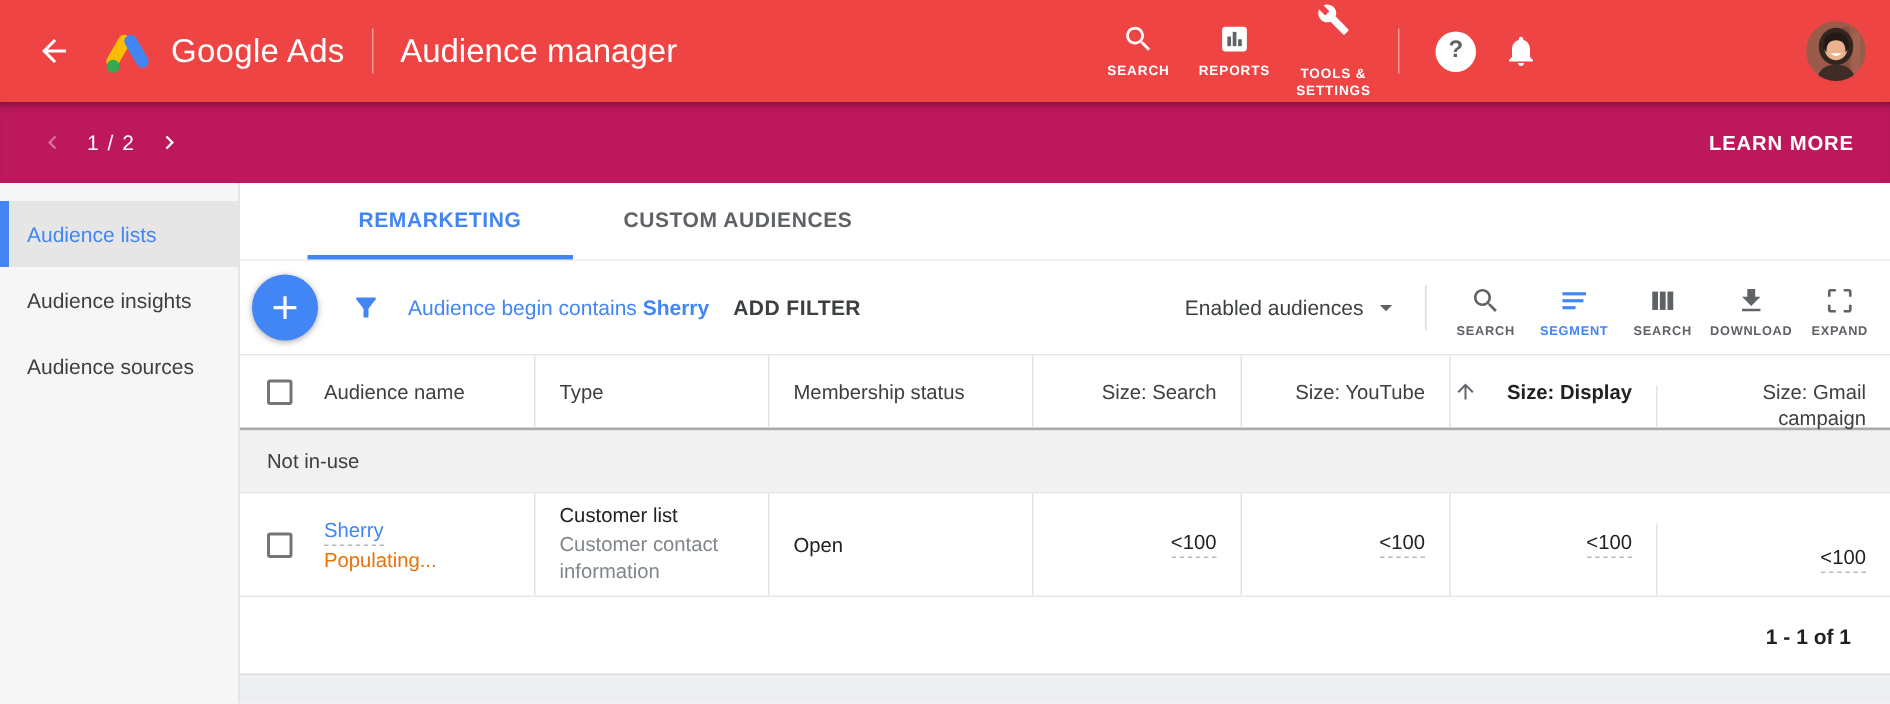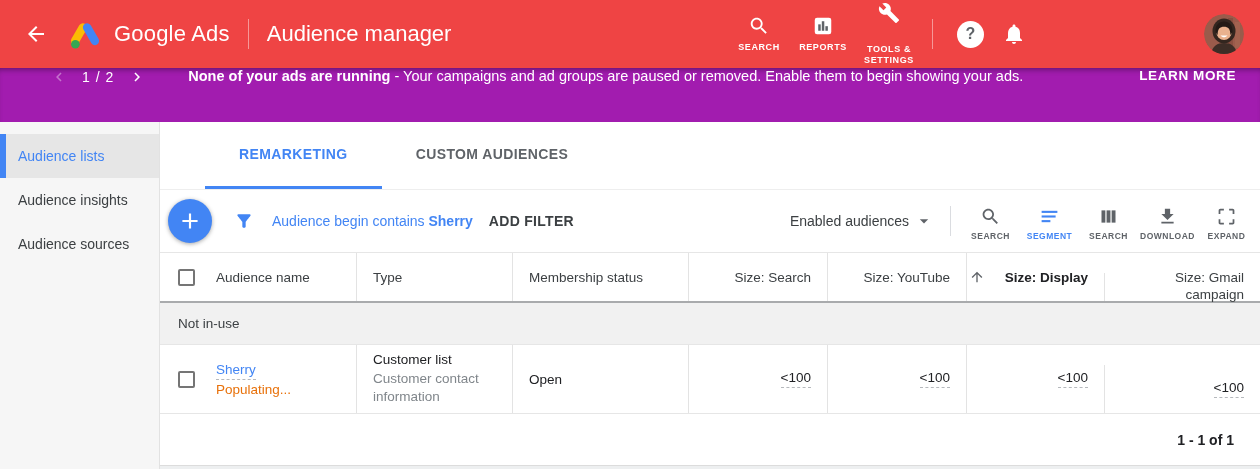--- a/index.html
+++ b/index.html
@@ -16,39 +16,39 @@
   .page-title { font-size:22px; color:#fff; white-space:nowrap; }
   .topbar-right { display:flex; align-items:center; margin-left:auto; margin-right:16px; }
   .nav-item { display:flex; flex-direction:column; align-items:center; justify-content:center; min-width:54px; margin:0 5px; cursor:pointer; }
   .nav-item .nav-label { font-size:9px; letter-spacing:.6px; margin-top:5px; text-align:center; line-height:1.25; font-weight:bold; }
   .nav-item.tools .nav-label { max-width:58px;margin-top:20px; }
   .help-circle { width:27px; height:27px; border-radius:50%; background:#fff; color:#5f6368; display:flex; align-items:center; justify-content:center; font-size:16px; font-weight:bold; cursor:pointer; margin:0 4px 0 14px; }
   .bell { margin:0 10px 0 14px; cursor:pointer; display:flex; }
   .avatar { width:40px; height:40px; border-radius:50%; overflow:hidden; margin-left:168px; cursor:pointer; flex:none; }
 
   
-  .banner { height:54px; background:#a21caf; display:flex; align-items:flex-start; color:#fff; box-shadow:inset 0 5px 6px -4px rgba(0,0,0,.45); position:relative; z-index:2;padding-left:24px; }
+  .banner { height:54px; background:#be185d; display:flex; align-items:center; color:#fff; box-shadow:inset 0 5px 6px -4px rgba(0,0,0,.45); position:relative; z-index:2; }
   .pager { display:flex; align-items:center; margin-left:26px; }
   .pager .chev { display:flex; cursor:pointer; }
   .pager .chev.prev { opacity:.38; }
   .pager-count { font-size:14px; margin:0 14px; letter-spacing:1px; }
   .banner-msg { margin-left:42px; font-size:14.5px; }
   .banner-msg b { font-weight:bold; }
   .learn-more { margin-left:auto; margin-right:24px; font-size:13.5px; font-weight:bold; letter-spacing:.6px; cursor:pointer; white-space:nowrap; }
 
   
   .body { display:flex; height:347px; }
   .sidebar { width:160px; background:#f6f6f6; border-right:1px solid #e2e2e2; padding-top:12px; flex:none; }
   .side-item { height:44px; display:flex; align-items:center; padding-left:18px; font-size:14px; color:#3c4043; cursor:pointer; }
   .side-item.selected { background:#e6e6e6; color:#4285f4; border-left:6px solid #4285f4; padding-left:12px; }
 
   .content { flex:1; display:flex; flex-direction:column; background:#fff; min-width:0; }
 
   
-  .tabs { height:68px; display:flex; padding-left:45px; border-bottom:1px solid #eeeeee; flex:none; }
+  .tabs { height:52px; display:flex; padding-left:45px; border-bottom:1px solid #eeeeee; flex:none; }
   .tab { display:flex; align-items:center; padding:0 34px; font-size:14px; font-weight:bold; letter-spacing:.4px; color:#5f6368; cursor:pointer; border-bottom:3px solid transparent; }
   .tab.active { color:#4285f4; border-bottom-color:#4285f4; }
 
   
   .filterbar { height:63px; display:flex; align-items:center; border-bottom:1px solid #e6e6e6; flex:none; }
   .add-audience-btn { width:44px; height:44px; border-radius:50%; background:#4285f4; display:flex; align-items:center; justify-content:center; margin-left:8px; box-shadow:0 1px 4px rgba(0,0,0,.35); cursor:pointer; flex:none; }
   .funnel { margin-left:22px; display:flex; cursor:pointer; }
   .filter-chip { margin-left:18px; font-size:14px; color:#4285f4; cursor:pointer; white-space:nowrap; }
   .filter-chip b { font-weight:bold; }
   .add-filter { margin-left:16px; font-size:14px; font-weight:bold; letter-spacing:.3px; color:#3c4043; cursor:pointer; white-space:nowrap; }
@@ -179,23 +179,20 @@
             <path fill="#fff" d="M15.41 7.41 14 6l-6 6 6 6 1.41-1.41L10.83 12z"></path>
           </svg>
       </span>
       <span class="pager-count">1 / 2</span>
       <span class="chev next">
         <svg width="18" height="18" viewBox="0 0 24 24">
             <path fill="#fff" d="M8.59 16.59 10 18l6-6-6-6-1.41 1.41L13.17 12z"></path>
           </svg>
       </span>
     </div>
-    <div class="banner-msg">
-      <b>None of your ads are running</b><span> - Your campaigns and ad groups are paused or removed. Enable them to begin showing your ads.</span>
-    </div>
     <span class="learn-more">LEARN MORE</span>
   </div>
 
   <div class="body">
 
     <aside class="sidebar">
       <div class="side-item selected">
         <span>Audience lists</span>
       </div>
       <div class="side-item">

